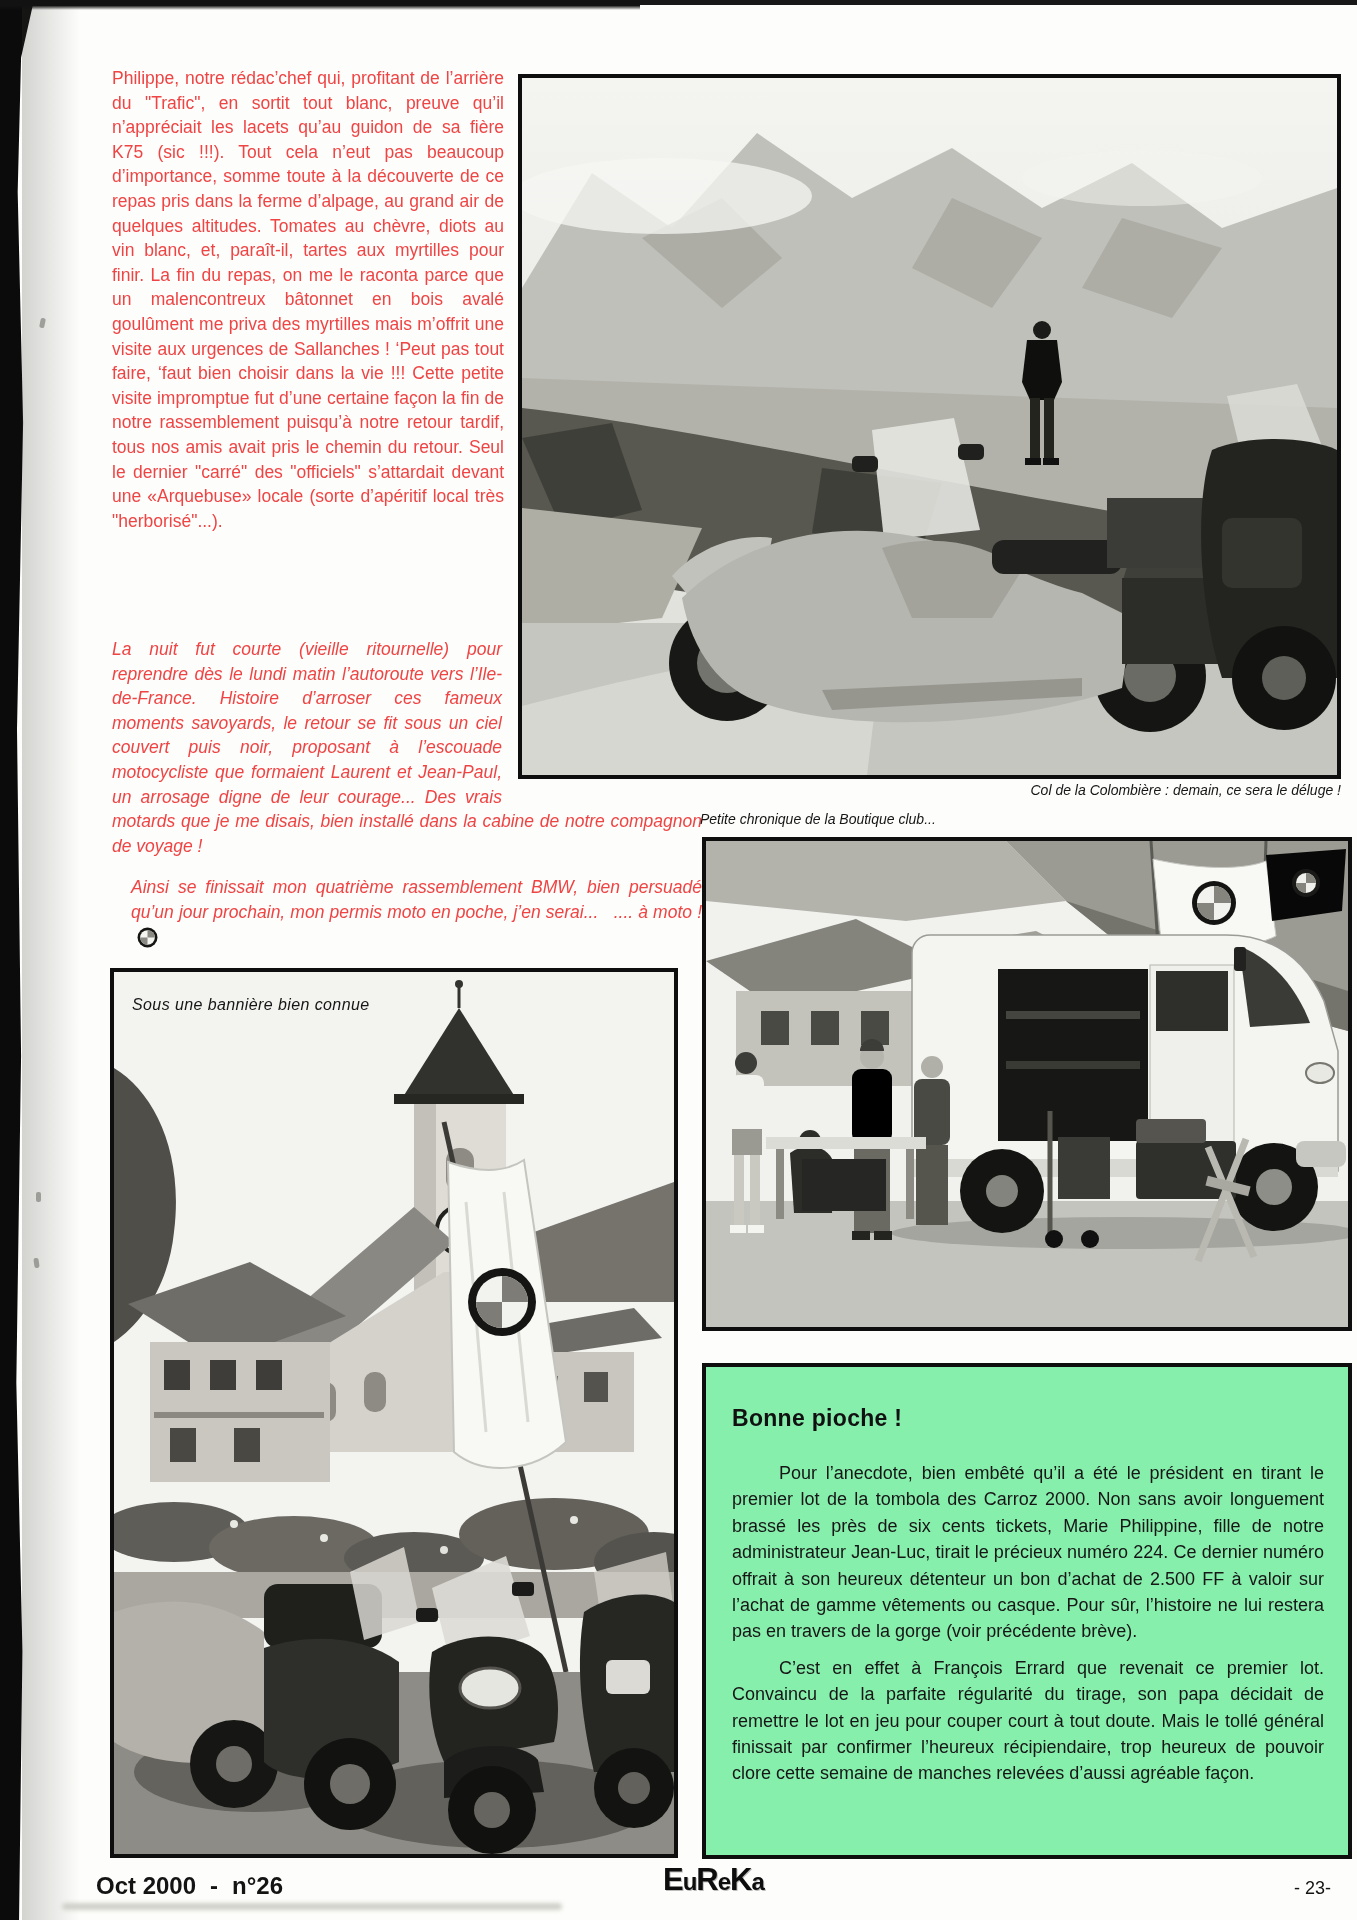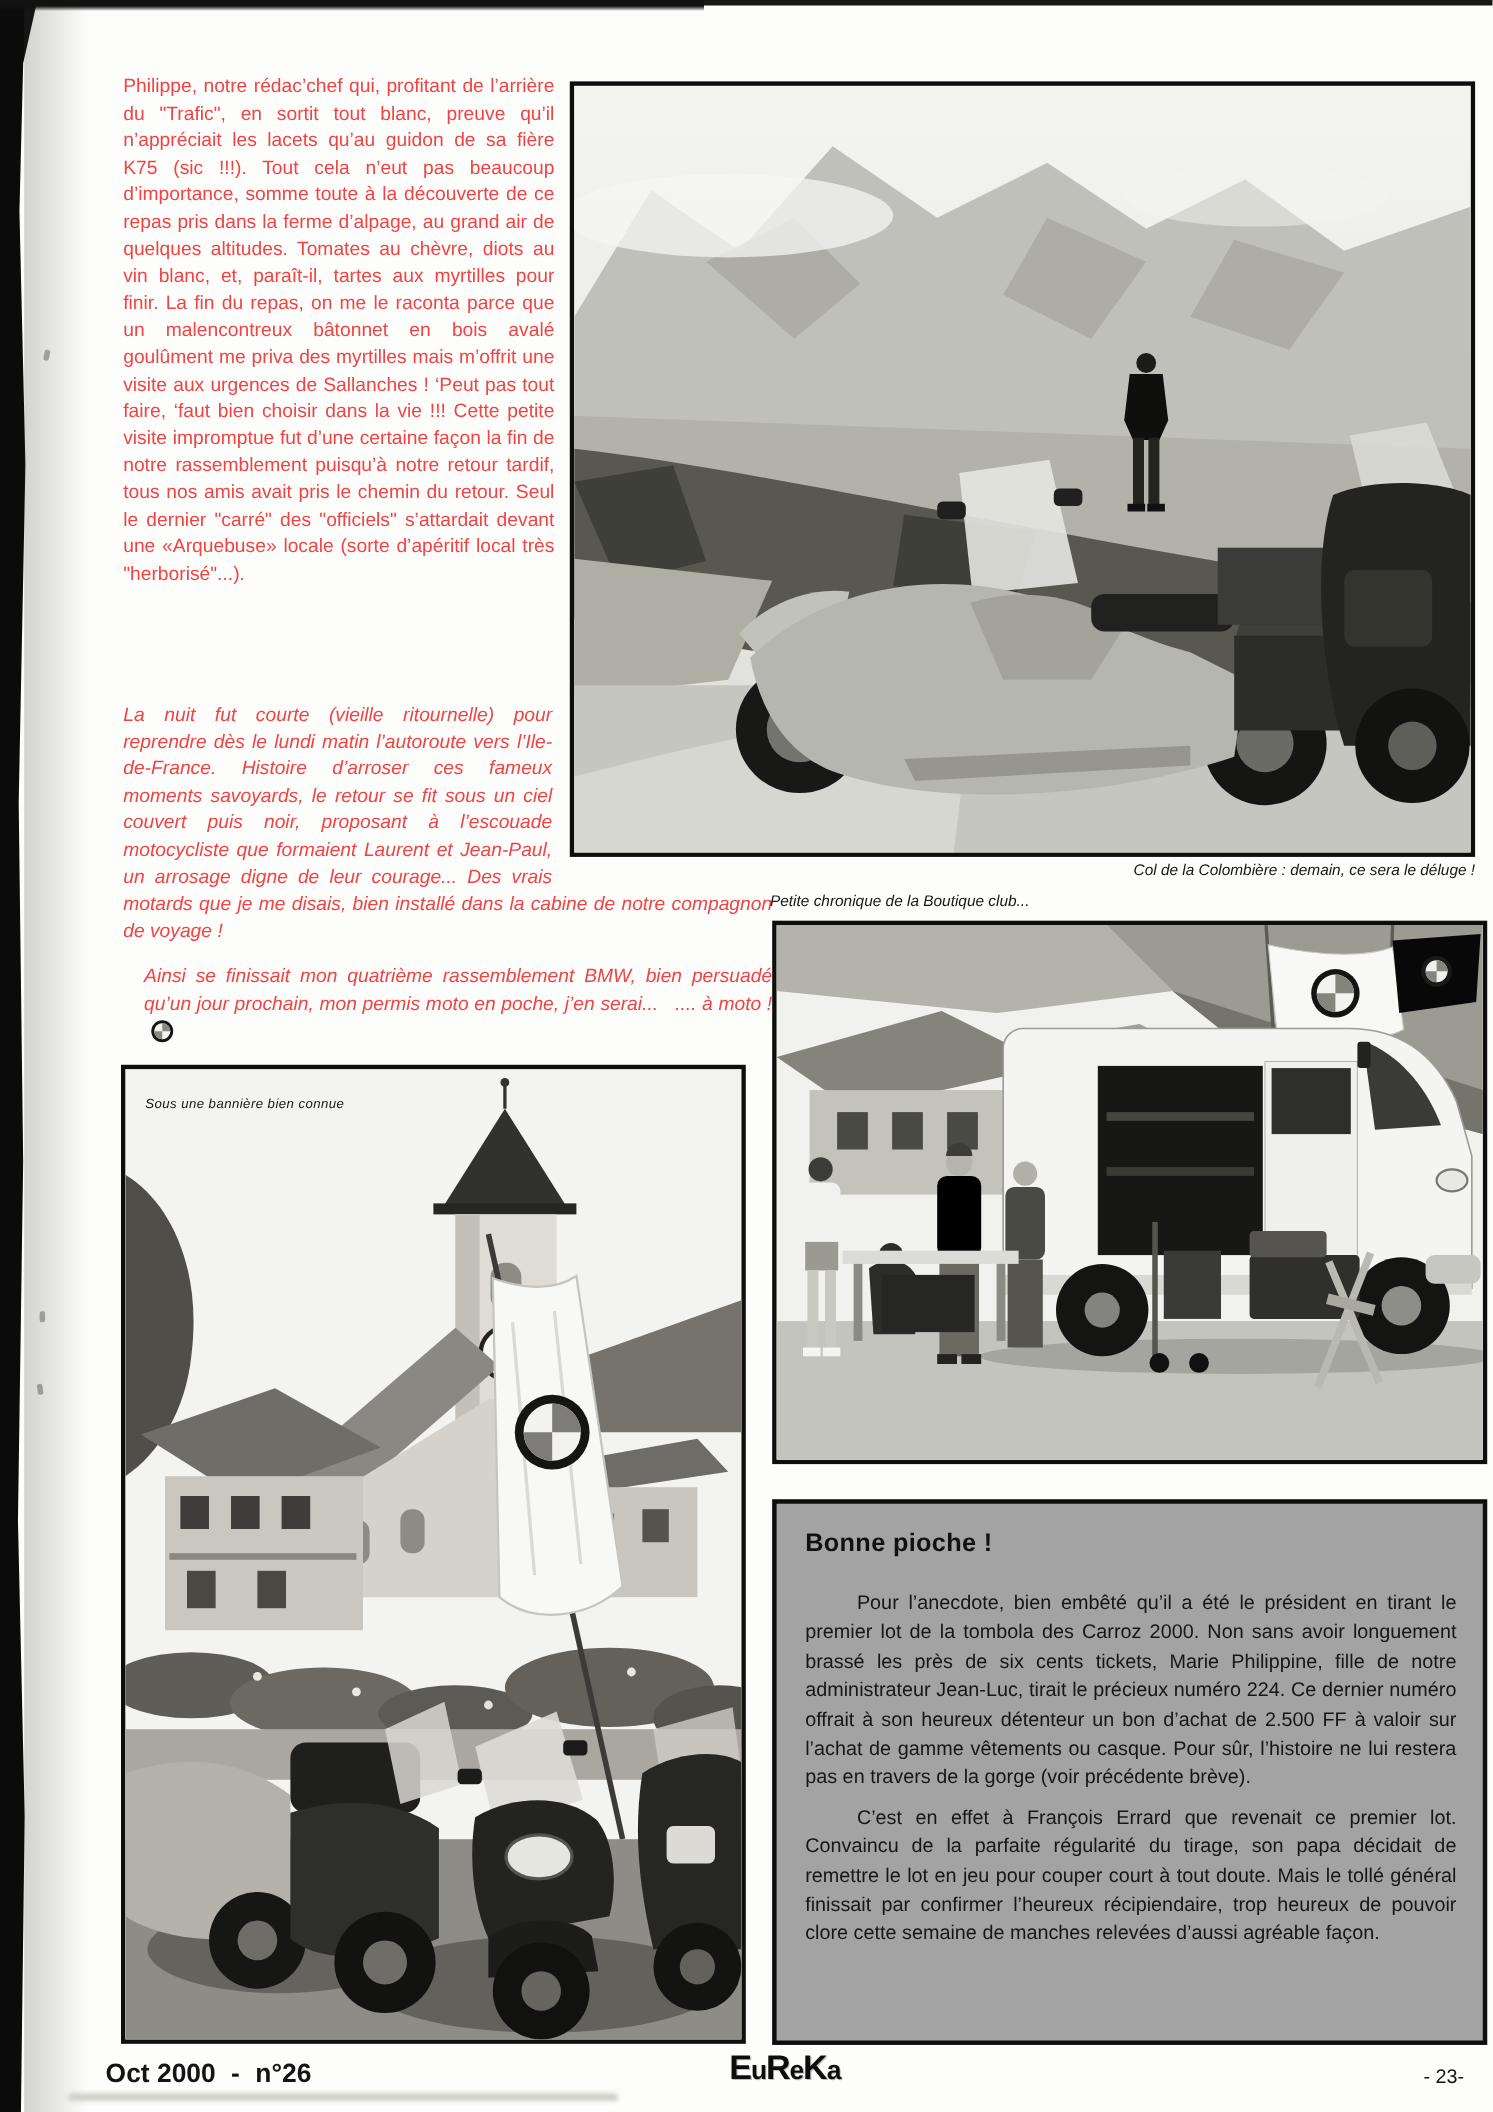--- a/index.html
+++ b/index.html
@@ -23,30 +23,30 @@
   .p-main{font-size:17.5px;line-height:24.6px;text-align:justify;color:#ef4444;margin:0;}
   #para1{position:absolute;left:112px;top:66px;width:392px;}
   #flow{position:absolute;left:112px;top:637px;width:590px;font-style:italic;}
   #photo-spacer{float:right;width:200px;height:150px;}
   #para3{margin-top:17px;margin-left:19px;}
   .bmw-roundel{display:inline-block;width:21px;height:21px;vertical-align:-5px;margin-left:6px;}
   
   .caption{font-style:italic;font-size:14px;color:#161616;margin:0;}
   #cap-colombiere{position:absolute;left:740px;top:782px;width:601px;text-align:right;}
   #cap-boutique{position:absolute;left:700px;top:811px;}
-  #cap-banniere{position:absolute;left:132px;top:996px;font-size:12px;letter-spacing:.4px;}
+  #cap-banniere{position:absolute;left:132px;top:996px;font-size:16px;letter-spacing:.4px;}
   
   .photo{position:absolute;border:4px solid #0e0e0e;box-sizing:border-box;background:#eaeae6;}
   .photo svg{display:block;width:100%;height:100%;}
   #photo-mountain{left:518px;top:74px;width:823px;height:705px;}
   #photo-van{left:702px;top:837px;width:650px;height:494px;}
   #photo-church{left:110px;top:968px;width:568px;height:890px;}
   
   #bonne-box{position:absolute;left:702px;top:1363px;width:650px;height:496px;border:4px solid #0e0e0e;
-    box-sizing:border-box;padding:22px 24px 0 26px;background:#a3a3a3;overflow:hidden;}
+    box-sizing:border-box;padding:38px 24px 0 26px;background:#86efac;overflow:hidden;}
   #bonne-box h2{font-size:23px;font-weight:bold;margin:0 0 28px 0;letter-spacing:.3px;color:#111;}
   .box-p{font-size:18px;line-height:26.4px;text-align:justify;text-indent:47px;margin:0 0 10px 0;color:#161616;}
   
   #footer-issue{position:absolute;left:96px;top:1872px;font-size:24px;font-weight:bold;color:#141414;}
   #footer-issue .sep{display:inline-block;margin:0 14px;}
   #footer-logo{position:absolute;left:663px;top:1862px;white-space:nowrap;color:#0d0d0d;
     text-shadow:1px 1px 0 rgba(0,0,0,.25);letter-spacing:-1px;}
   .logo-cap{font-size:31px;font-weight:800;}
   .logo-low{font-size:24px;font-weight:700;}
   #footer-page{position:absolute;left:1294px;top:1878px;font-size:18px;font-weight:normal;color:#141414;}

